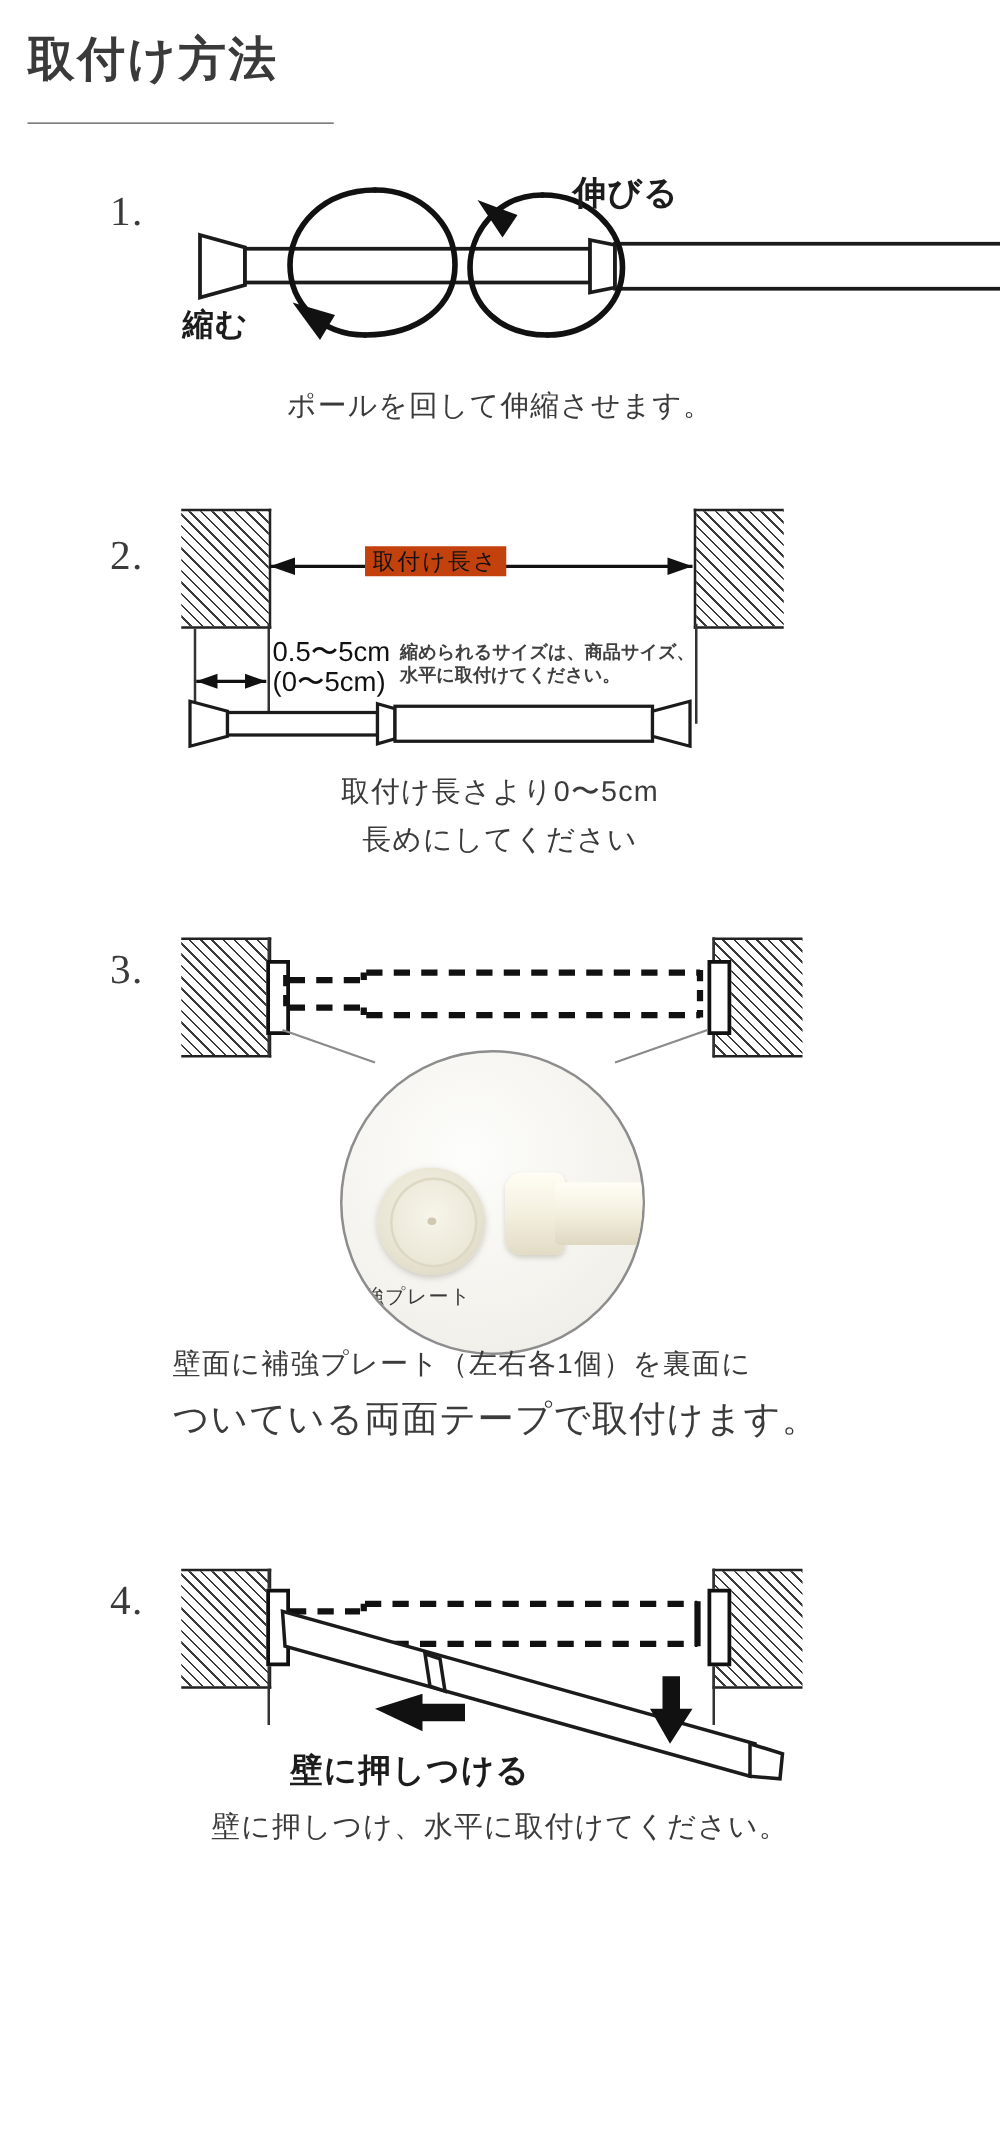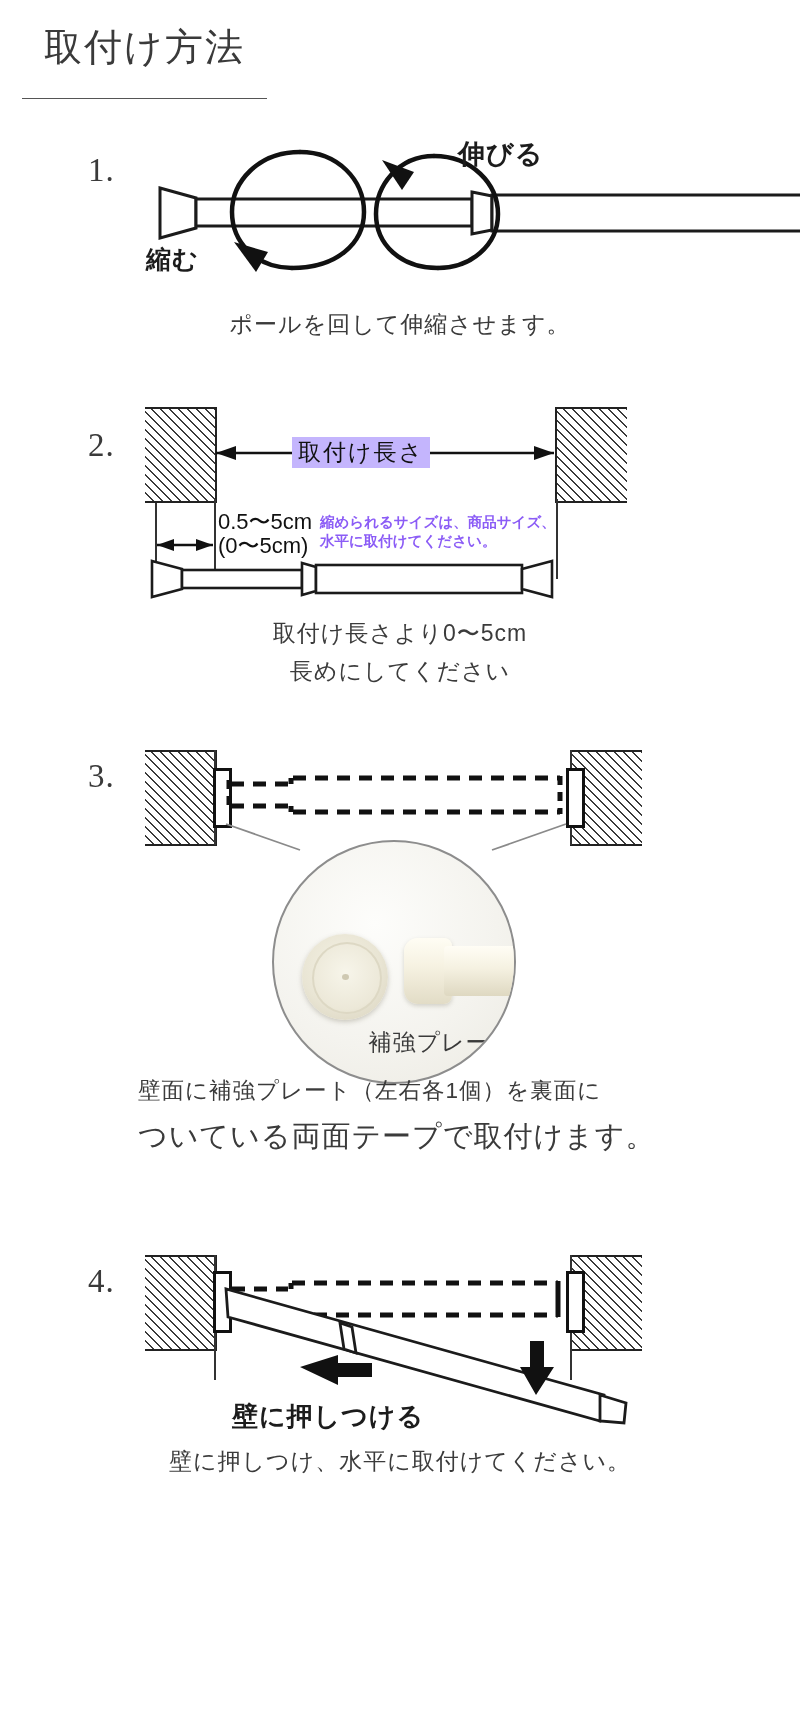--- a/index.html
+++ b/index.html
@@ -12,26 +12,26 @@
     height: 1711px;
     position: relative;
     font-family: "Liberation Sans", "DejaVu Sans", sans-serif;
     color: #2b2b2b;
     overflow: hidden;
   }
 
   
   .page-title {
     position: absolute;
-    left: 44px;
+    left: 22px;
     top: 22px;
     font-size: 38px;
     letter-spacing: 2px;
     color: #3a3a3a;
-    font-weight: 400;
+    font-weight: 700;
     white-space: nowrap;
   }
   .title-rule {
     position: absolute;
     left: 22px;
     top: 98px;
     width: 245px;
     height: 1px;
     background: #555;
   }
@@ -95,41 +95,41 @@
     font-size: 25px;
     font-weight: 700;
     color: #1c1c1c;
     letter-spacing: 1px;
     white-space: nowrap;
   }
 
   
   .dimlabel {
     position: absolute;
-    font-size: 23px;
+    font-size: 18px;
     color: #111;
-    background: #c4b5fd;
+    background: #c2410c;
     padding: 0 6px;
     letter-spacing: 2px;
     white-space: nowrap;
   }
   .cm-big {
     position: absolute;
     font-size: 22px;
     color: #111;
     letter-spacing: 0px;
     line-height: 24px;
     white-space: nowrap;
     font-family: "Liberation Sans", sans-serif;
   }
   .note-small {
     position: absolute;
     font-size: 14.5px;
     font-weight: 700;
-    color: #8b5cf6;
+    color: #404040;
     line-height: 19px;
     letter-spacing: 0px;
     white-space: nowrap;
   }
 
   
   .detail-circle {
     position: absolute;
     border-radius: 50%;
     border: 2px solid #8d8d8d;
@@ -160,22 +160,22 @@
     box-shadow: 0 2px 4px rgba(120,115,95,0.28);
   }
   .rod-photo-shaft {
     position: absolute;
     border-radius: 4px;
     background: linear-gradient(180deg, #fffdf5 0%, #f5f1e1 45%, #ded8c1 100%);
   }
   .circle-label {
     position: absolute;
     width: 100%;
-    text-align: right;
-    font-size: 23px;
+    text-align: left;
+    font-size: 16px;
     color: #3a3a3a;
     letter-spacing: 1px;
   }
 
   
   .svglayer {
     position: absolute;
     left: 0;
     top: 0;
     overflow: visible;

